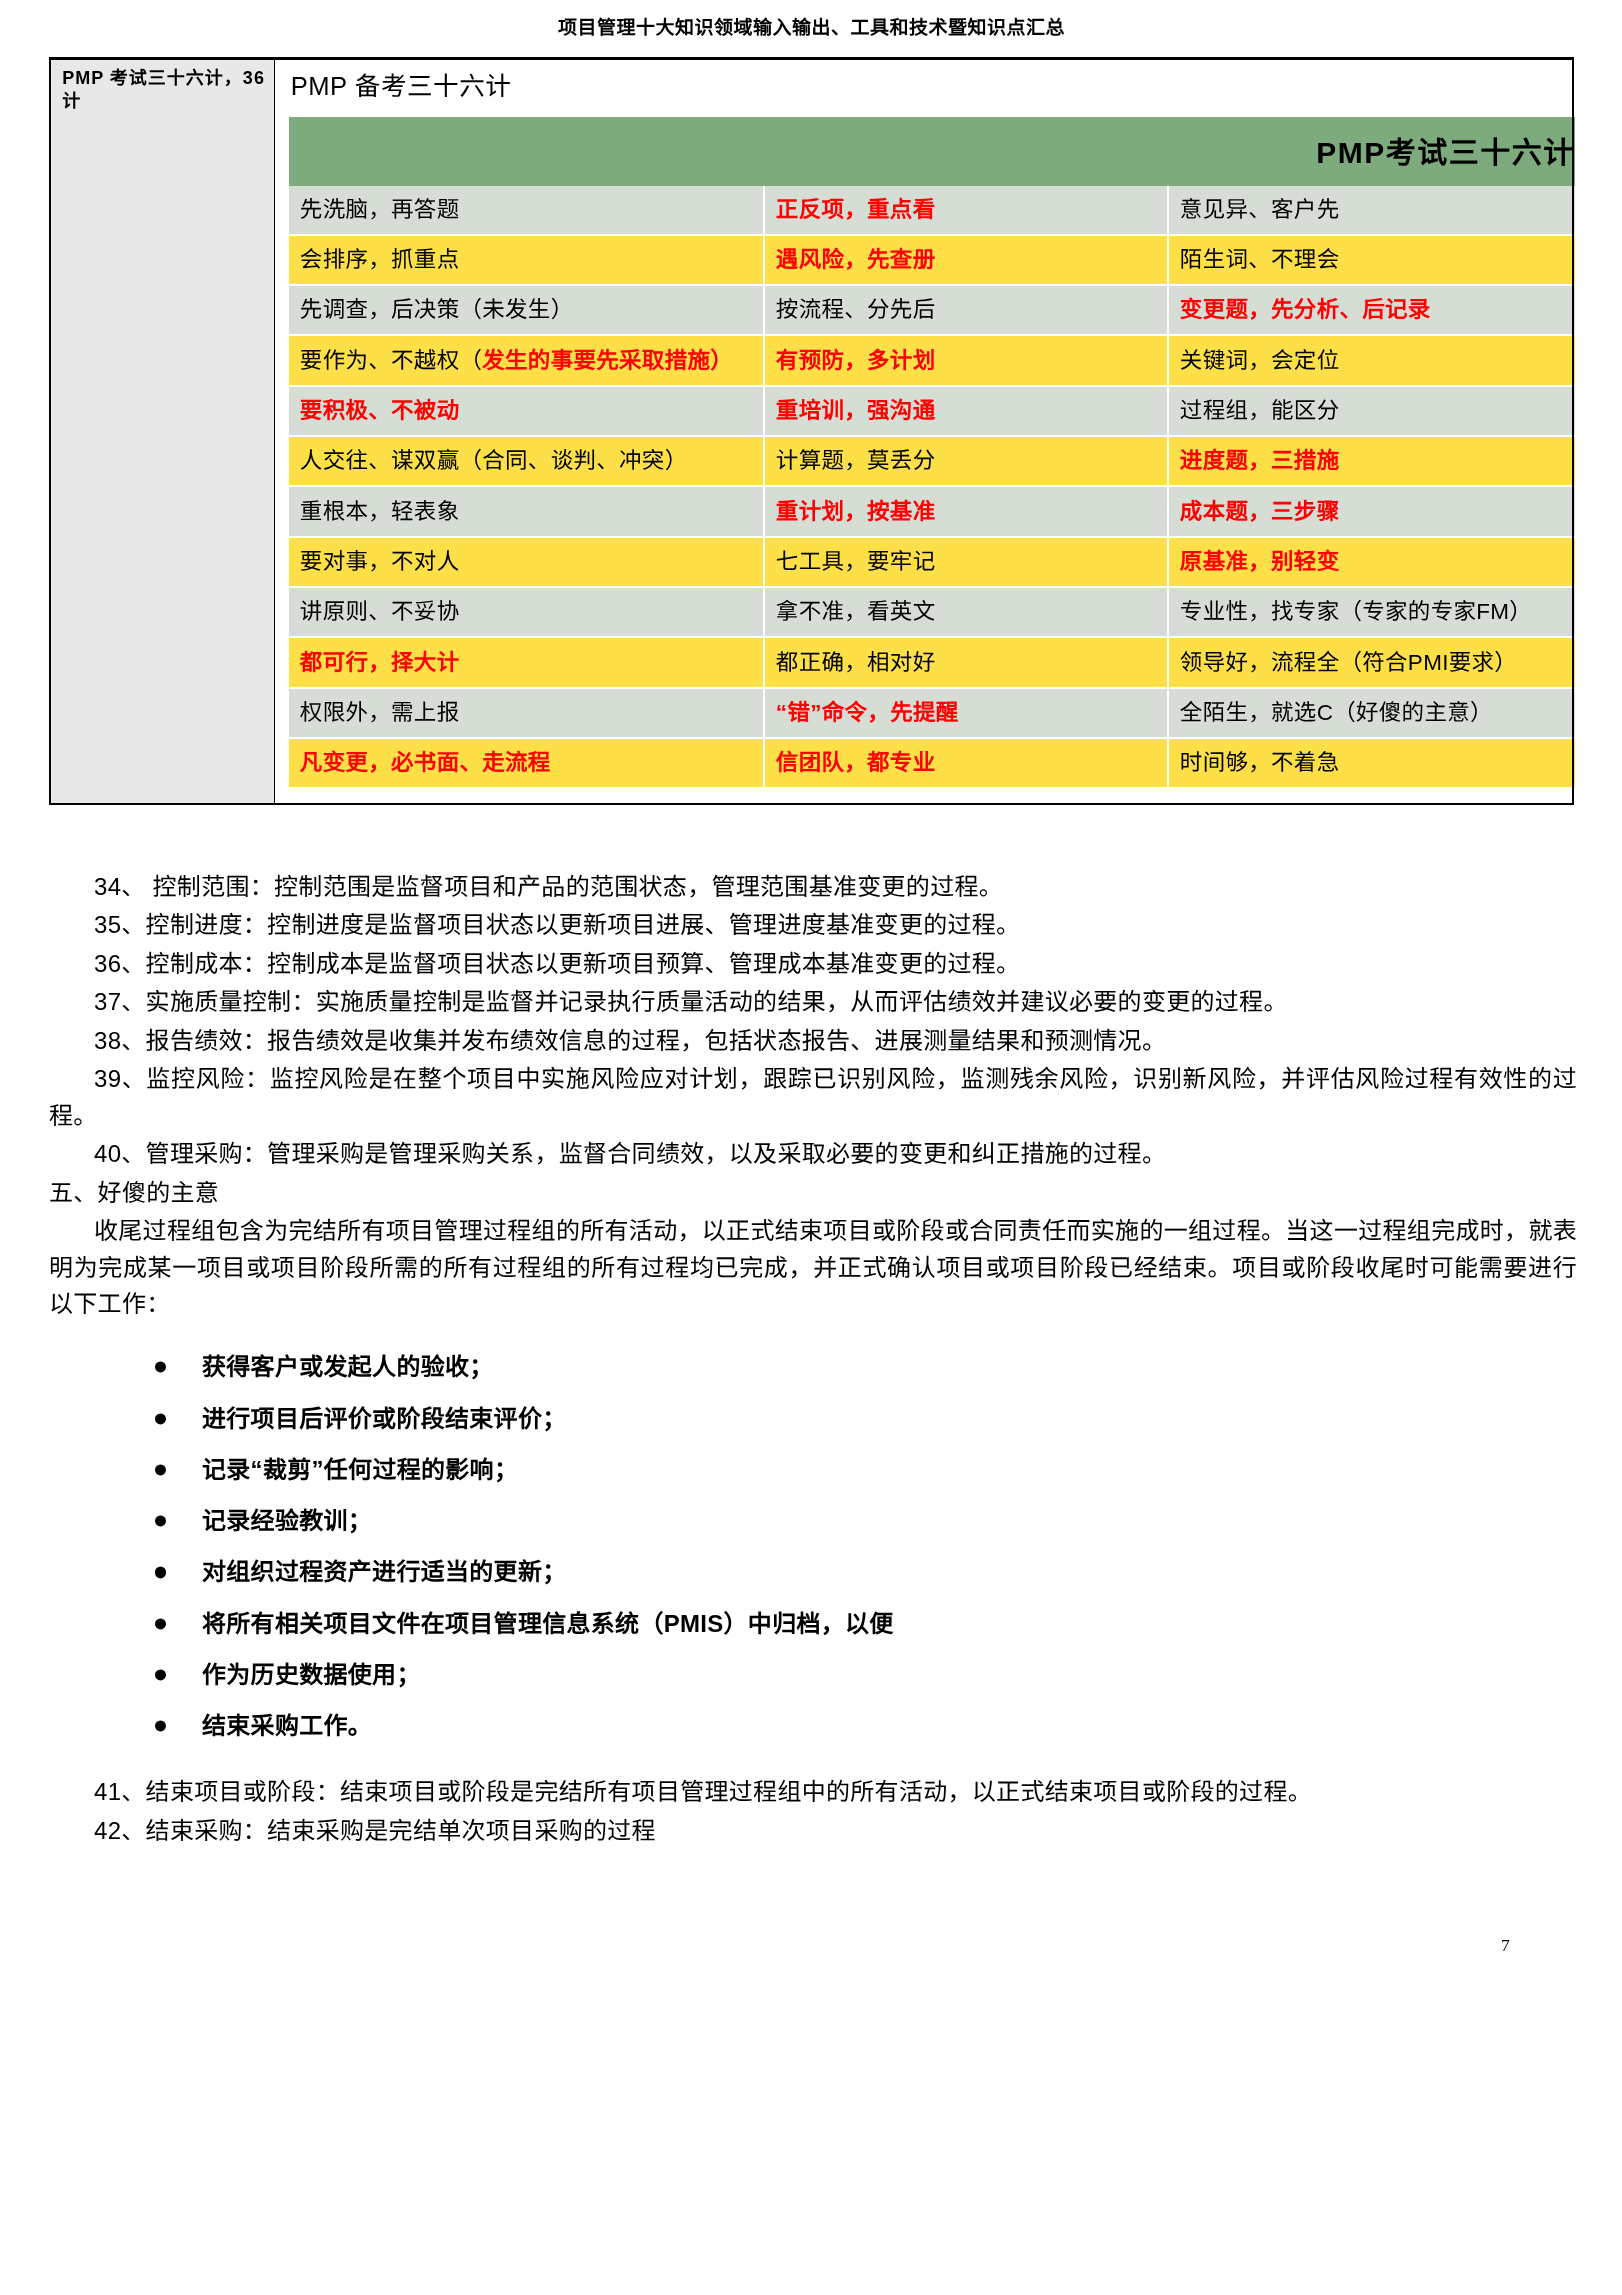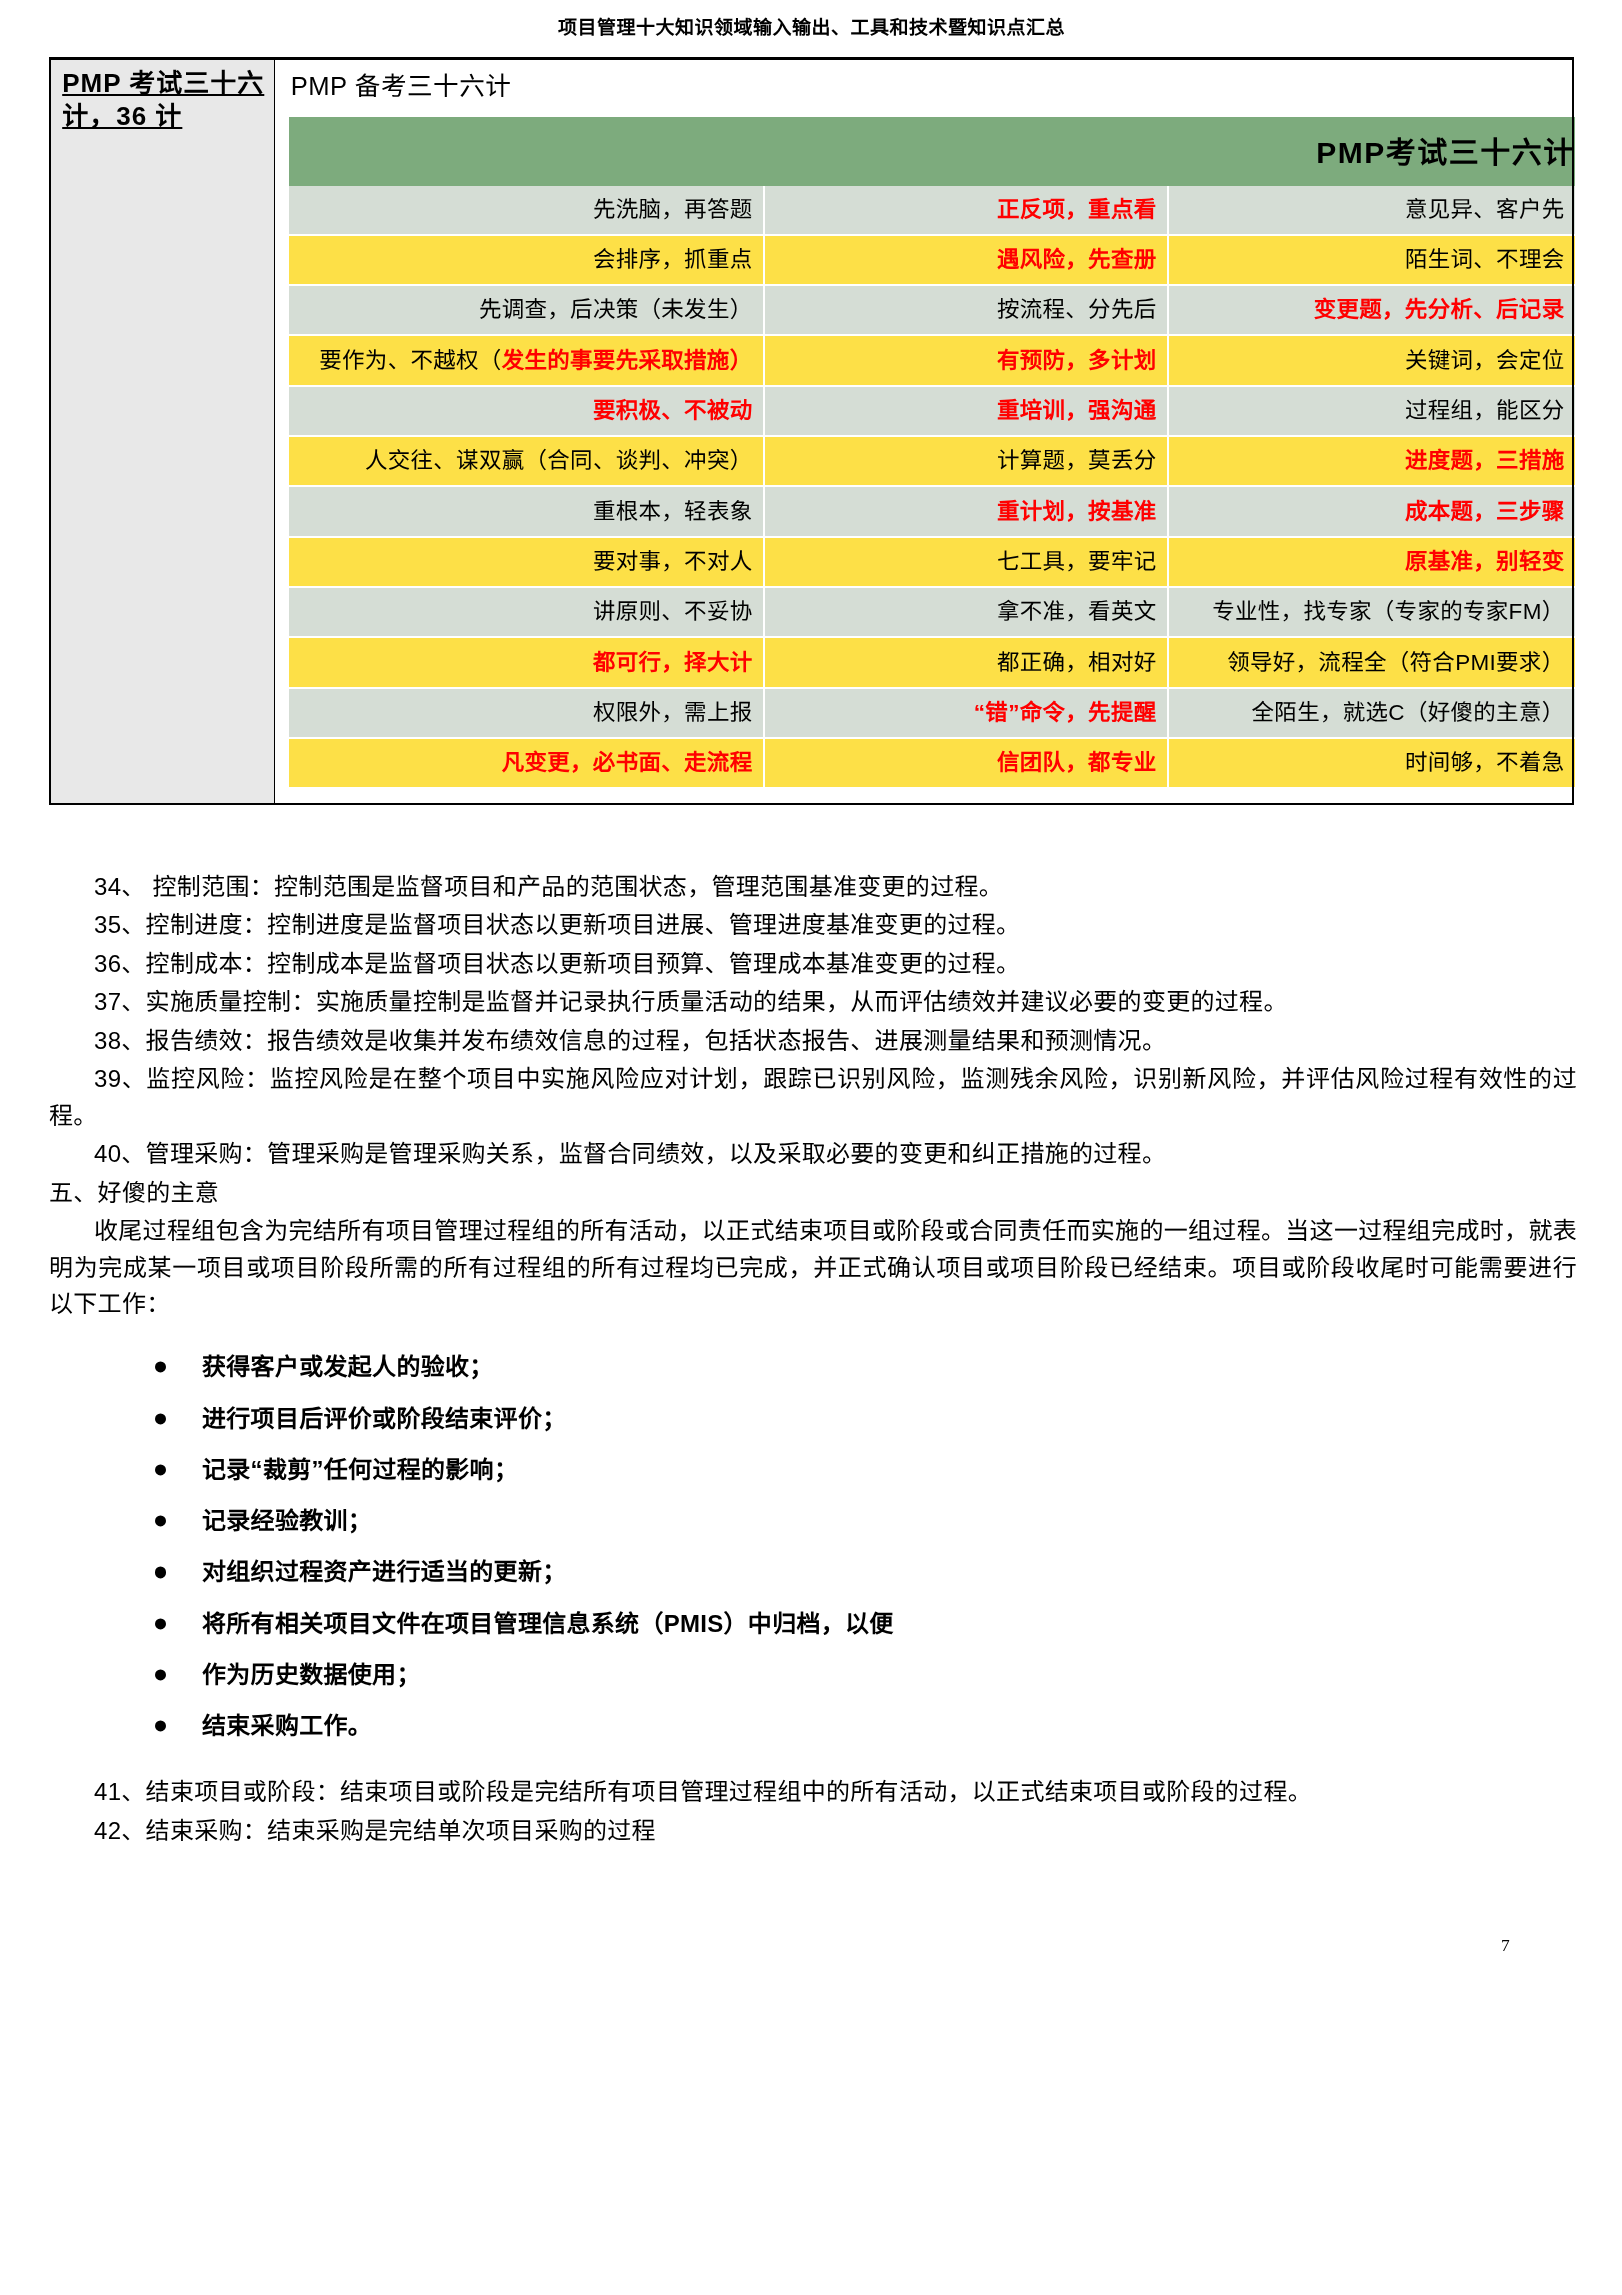--- a/index.html
+++ b/index.html
@@ -49,25 +49,24 @@
     padding: 0;
     border: 1.5px solid #000;
   }
   .cell-label {
     width: 204px;
     background: #e8e8e8;
     padding: 7.2px 8.2px 0 11.2px !important;
   }
   .label-text {
     font-weight: bold;
-    font-size: 26px;
+    font-size: 18px;
     line-height: 1.28;
     letter-spacing: 1px;
     word-break: break-all;
-    text-decoration: underline;
   }
   .cell-body {
     background: #ffffff;
     padding: 9.2px 11.2px 13.3px 13.3px !important;
   }
   .body-caption {
     font-size: 25.6px;
     line-height: 1.35;
     margin: 0 0 13.3px 2px;
     letter-spacing: 0.5px;
@@ -90,21 +89,20 @@
     text-align: right;
     border: none;
   }
   .tips-table td {
     padding: 8.2px 10.2px 8.2px 11.2px;
     vertical-align: top;
     line-height: 1.42;
     border-right: 2px solid #ffffff;
     border-bottom: 2px solid #ffffff;
     letter-spacing: 0.3px;
-    text-align: right;
   }
   .tips-table td:last-child { border-right: none; }
   .tips-table tr.band-a td { background: #d5ddd5; }
   .tips-table tr.band-b td { background: #fde047; }
   .tips-table col.c1 { width: 475px; }
   .tips-table col.c2 { width: 404px; }
   .tips-table col.c3 { width: 407px; }
   .red { color: #ff0000; font-weight: bold; }
 
   

